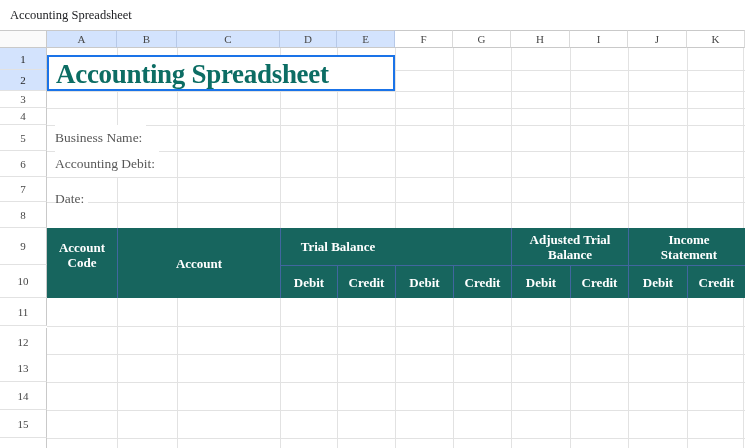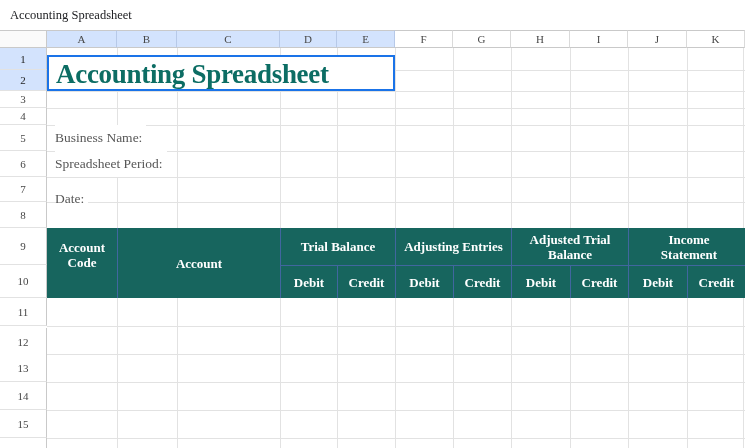--- a/index.html
+++ b/index.html
@@ -115,42 +115,39 @@
     <div class="rowh" style="top:410px;height:28px">15</div>
     <div class="rowh" style="top:438px;height:10px;border-bottom:none"></div>
   </div>
 
   <div class="corner"></div>
 
   <div class="lbl" style="top:125px;height:26px">
     <span>Business Name:</span>
   </div>
   <div class="lbl" style="top:151px;height:26px">
-    <span>Spreadsheet Period:</span>
+    <span>Accounting Debit:</span>
   </div>
   <div class="lbl" style="top:187px;height:25px">
     <span>Date:</span>
   </div>
 
   <div class="titlecell">
     <span>Accounting Spreadsheet</span>
   </div>
 
   <div class="teal">
     <div class="tcell" style="left:0;top:0;width:70px;height:54px">
       <span>Account Code</span>
     </div>
     <div class="tcell bl" style="left:233px;top:0;width:115px;height:37px">
       <span>Trial Balance</span>
     </div>
     <div class="tcell bl" style="left:70px;top:0;width:163px;height:70px">
       <span>Account</span>
-    </div>
-    <div class="tcell bl" style="left:348px;top:0;width:116px;height:37px">
-      <span>Adjusting Entries</span>
     </div>
     <div class="tcell bl" style="left:464px;top:0;width:117px;height:37px">
       <span>Adjusted Trial Balance</span>
     </div>
     <div class="tcell bl" style="left:581px;top:0;width:121px;height:37px">
       <span class="narrow">Income Statement</span>
     </div>
     <div class="tcell bl bt" style="left:233px;top:37px;width:57px;height:33px">
       <span>Debit</span>
     </div>

